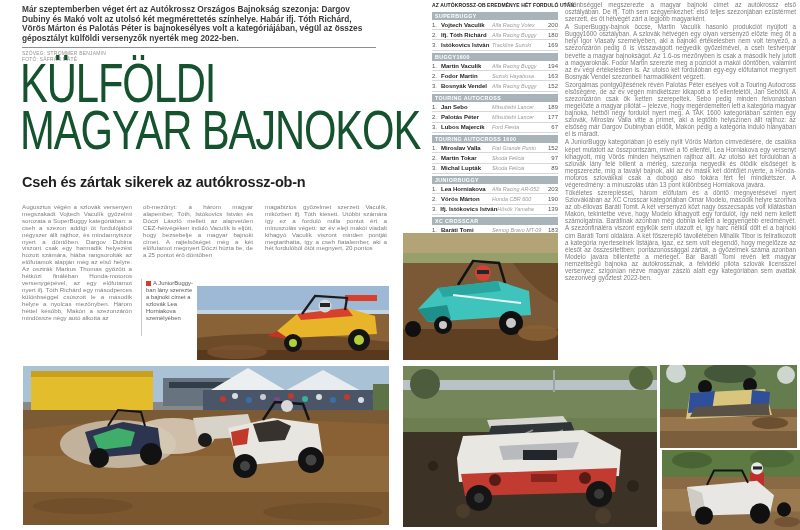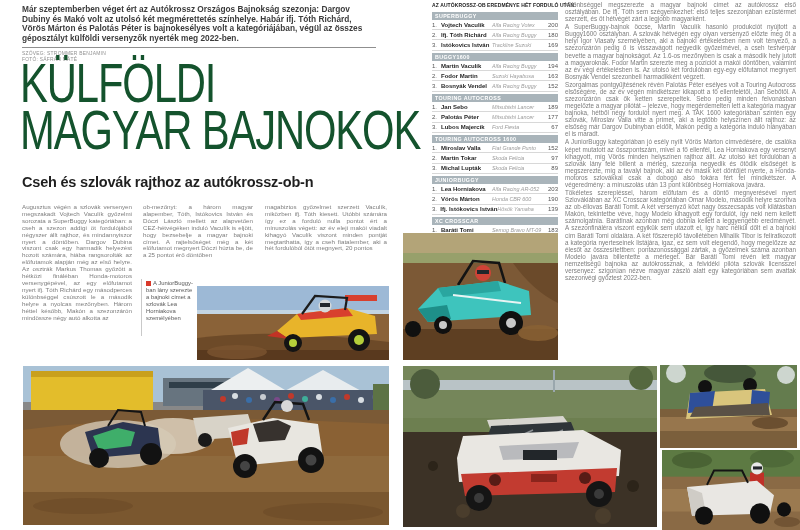--- a/index.html
+++ b/index.html
@@ -67,21 +67,21 @@
   <div class="abs rule"></div>
   <div class="abs credits">
     <div>SZÖVEG: STROMMER BENJAMIN</div>
     <div>FOTÓ: SÁFRÁN MÁTÉ</div>
   </div>
 
   <div class="abs headline">
     <span class="hl">KÜLFÖLDI</span>
     <span class="hl">MAGYAR BAJNOKOK</span>
   </div>
-  <div class="abs subtitle">Cseh és szlovák rajthoz az autókrossz-ob-n</div>
+  <div class="abs subtitle">Cseh és zártak sikerek az autókrossz-ob-n</div>
 
   <div class="abs bodycol col1">Augusztus végén a szlovák versenyen megszakadt Vojtech Vaculík győzelmi sorozata a SuperBuggy kategóriában: a cseh a szezon addigi öt fordulójából négyszer állt rajthoz, és mindannyiszor nyert a döntőben. Dargov Dubina viszont csak egy harmadik helyezést hozott számára, hiába rangsorolták az előfutamok alapján még az első helyre. Az osztrák Markus Thomas győzött a hétközi fináléban Honda-motoros versenygépével, az egy előfutamot nyert ifj. Tóth Richárd egy másodperces különbséggel csúszott le a második helyre a nyolcas mezőnyben. Három héttel később, Makón a szezonzárón mindössze négy autó alkotta az</div>
   <div class="abs bodycol col2">ob-mezőnyt: a három magyar alapember, Tóth, Istókovics István és Dóczi László mellett az alapvetően CEZ-hétvégéken induló Vaculík is eljött, hogy bezsebelje a magyar bajnoki címet. A rajtelsőséget még a két előfutamot megnyert Dóczi húzta be, de a 25 pontot érő döntőben</div>
   <div class="abs bodycol col3">magabiztos győzelmet szerzett Vaculík, miközben ifj. Tóth kiesett. Utóbbi számára így ez a forduló nulla pontot ért a mínuszolás végett: az év eleji makói viadalt kihagyó Vaculík viszont minden pontját megtarthatta, így a cseh fiatalember, aki a hét fordulóból ötöt megnyert, 20 pontos</div>
 
   <div class="abs capline"></div>
   <div class="abs caption">
     <span class="capbullet"></span><span>A JuniorBuggy-ban lány szerezte a bajnoki címet a szlovák Lea Horniakova személyében</span>
   </div>
 

